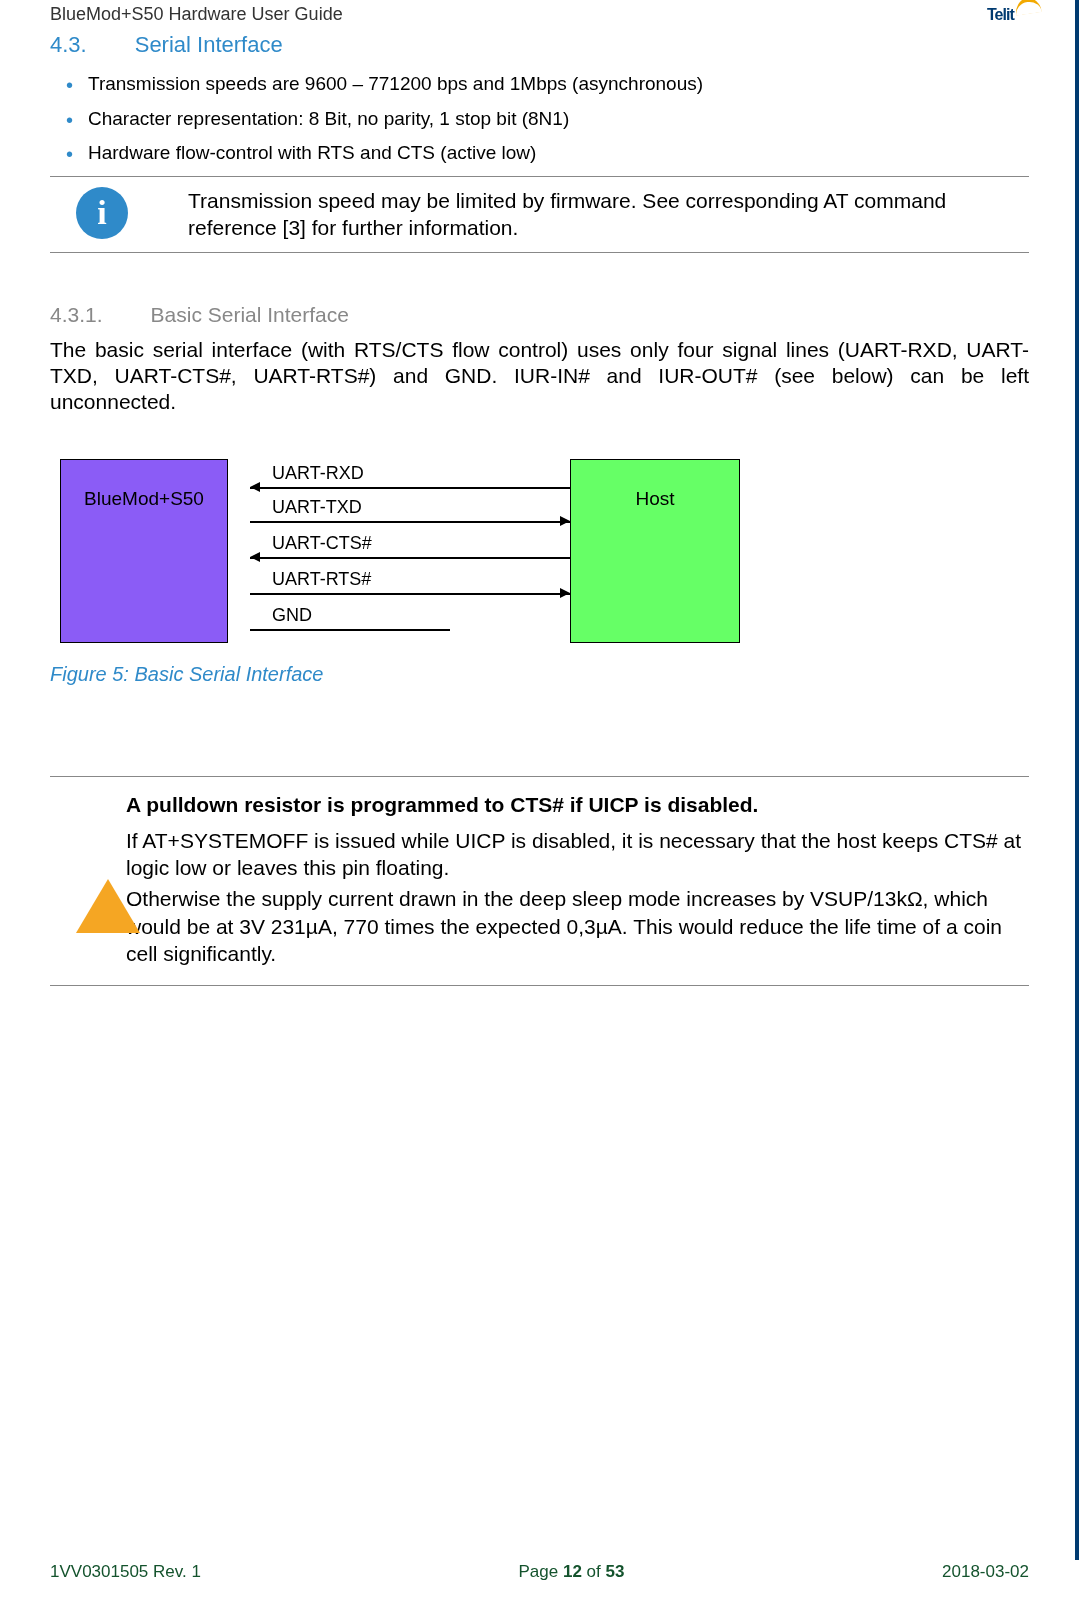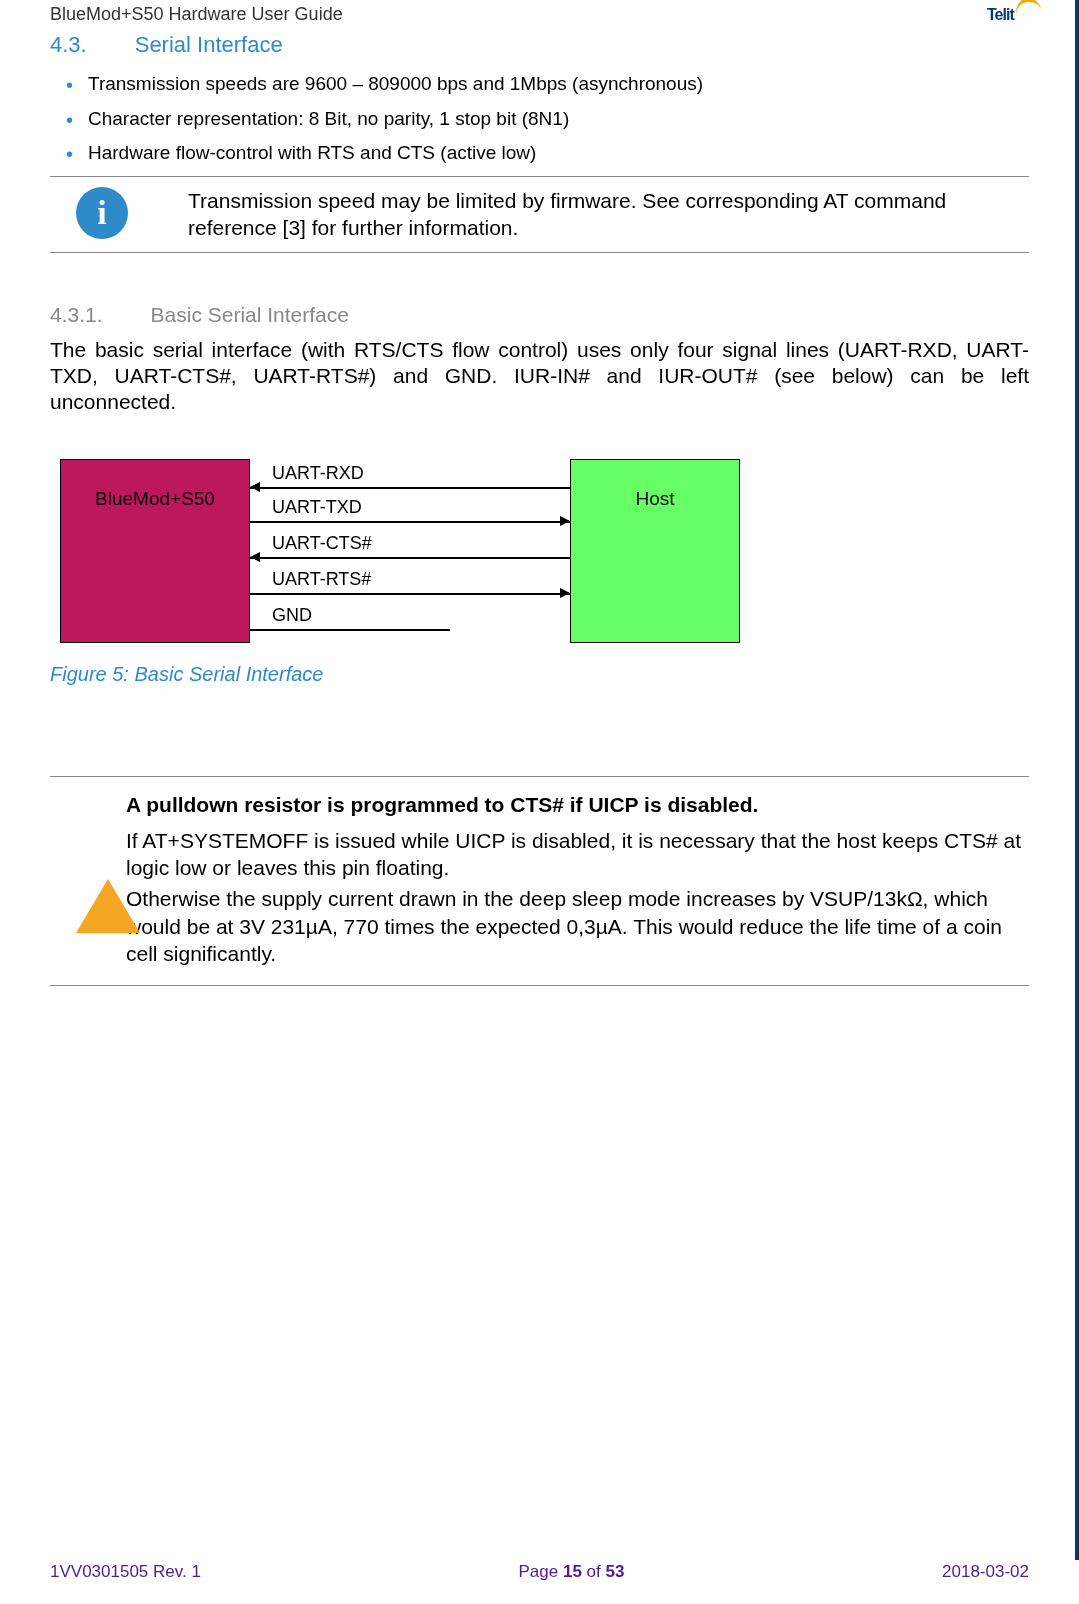--- a/index.html
+++ b/index.html
@@ -129,23 +129,23 @@
   .diagram-wrap {
     margin-top: 30px;
     width: 700px;
     height: 210px;
     position: relative;
   }
   .box-left {
     position: absolute;
     left: 10px;
     top: 14px;
-    width: 190px;
+    width: 168px;
     height: 184px;
-    background: #be185d;
+    background: #8b5cf6;
     border: 1.5px solid #000;
     box-sizing: border-box;
     padding: 28px 8px 0 8px;
     font-size: 19px;
     text-align: center;
   }
   .box-right {
     position: absolute;
     left: 520px;
     top: 14px;
@@ -232,21 +232,21 @@
     margin-bottom: 8px;
   }
   .footer {
     position: absolute;
     bottom: 22px;
     left: 50px;
     right: 50px;
     display: flex;
     justify-content: space-between;
     font-size: 17px;
-    color: #4c1d95;
+    color: #14532d;
   }
   .footer-center { }
 </style>
 </head>
 <body>
 
 <div class="page">
   <div class="right-border"></div>
 
   <div class="header">
@@ -257,21 +257,21 @@
     </div>
   </div>
 
   <div class="section-heading">
     <span class="section-num">4.3.</span>
     <span class="section-title">Serial Interface</span>
   </div>
 
 
   <ul class="bullets">
-    <li>Transmission speeds are 9600 – 809000 bps and 1Mbps (asynchronous)</li>
+    <li>Transmission speeds are 9600 – 771200 bps and 1Mbps (asynchronous)</li>
     <li>Character representation: 8 Bit, no parity, 1 stop bit (8N1)</li>
     <li>Hardware flow-control with RTS and CTS (active low)</li>
   </ul>
 
   <div class="note-box">
     <div class="info-icon">i</div>
     <div class="note-text">Transmission speed may be limited by firmware. See corresponding AT command reference [3] for further information.</div>
   </div>
 
   <div class="subsection">
@@ -319,17 +319,17 @@
     <div class="warn-text">
       <div class="warn-heading">A pulldown resistor is programmed to CTS# if UICP is disabled.</div>
       <div style="margin-bottom:4px;">If AT+SYSTEMOFF is issued while UICP is disabled, it is necessary that the host keeps CTS# at logic low or leaves this pin floating.</div>
       <div>Otherwise the supply current drawn in the deep sleep mode increases by VSUP/13kΩ, which would be at 3V 231µA, 770 times the expected 0,3µA. This would reduce the life time of a coin cell significantly.</div>
     </div>
   </div>
 
   <div class="footer">
     <span>1VV0301505 Rev. 1</span>
     <span class="footer-center">
-      <span>Page </span><b>15</b><span> of </span><b>53</b>
+      <span>Page </span><b>12</b><span> of </span><b>53</b>
     </span>
     <span>2018-03-02</span>
   </div>
 </div>
 
 </body></html>

